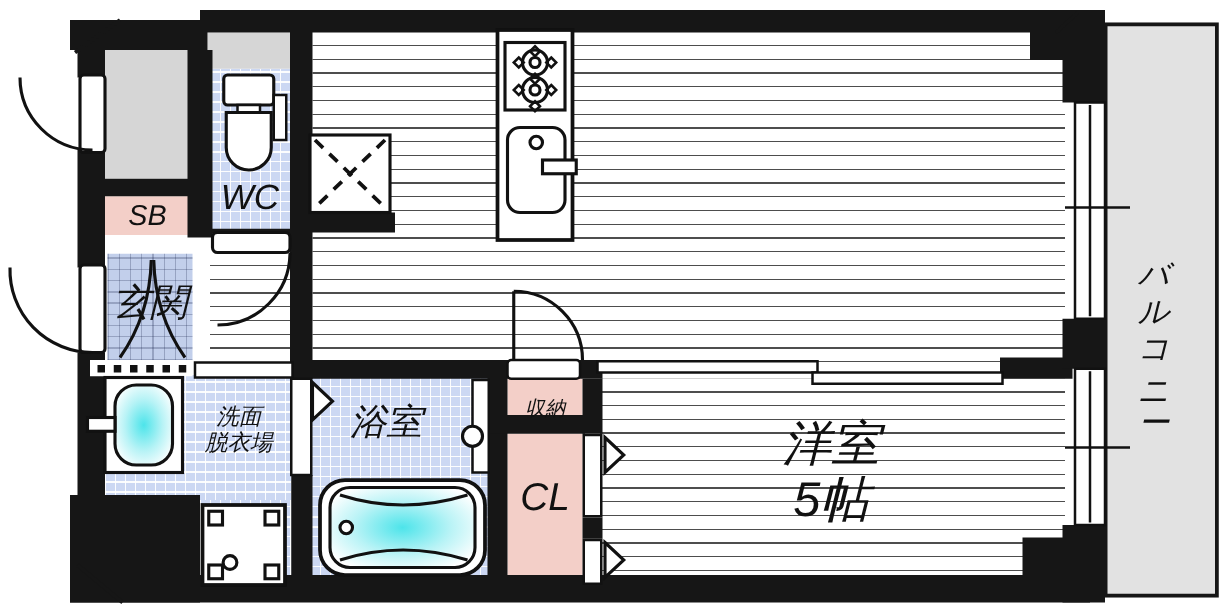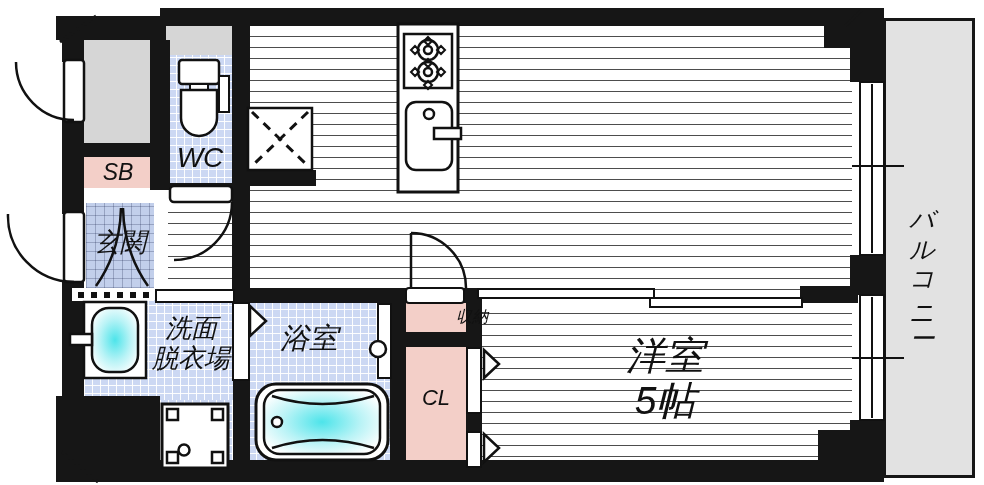--- a/index.html
+++ b/index.html
@@ -71,34 +71,34 @@
   <div class="w" style="left:824px;top:8px;width:60px;height:40px;"></div>
   <div class="w" style="left:850px;top:255px;width:34px;height:40px;"></div>
   <div class="w" style="left:850px;top:420px;width:34px;height:62px;"></div>
 
   <div class="lbl" style="left:84px;top:156px;width:68px;height:32px;font-size:23px;">
     <span>SB</span>
     </div>
   <div class="lbl" style="left:168px;top:136px;width:64px;height:44px;font-size:28px;">
     <span>WC</span>
     </div>
-  <div class="lbl" style="left:86px;top:218px;width:68px;height:50px;font-size:26px;">
+  <div class="lbl" style="left:86px;top:218px;width:68px;height:50px;font-size:30px;">
     <span>玄関</span>
     </div>
-  <div class="lbl col" style="left:144px;top:308px;width:94px;height:72px;font-size:26px;">
+  <div class="lbl col" style="left:144px;top:308px;width:94px;height:72px;font-size:18px;">
     <span>洗面</span>
     <span>脱衣場</span>
     </div>
   <div class="lbl" style="left:254px;top:316px;width:110px;height:46px;font-size:29px;">
     <span>浴室</span>
     </div>
-  <div class="lbl" style="left:406px;top:303px;width:60px;height:29px;font-size:16px;margin-left:36px;">
+  <div class="lbl" style="left:406px;top:314px;width:60px;height:29px;font-size:16px;">
     <span>収納</span>
     </div>
-  <div class="lbl" style="left:406px;top:376px;width:60px;height:44px;font-size:22px;">
+  <div class="lbl" style="left:406px;top:376px;width:60px;height:44px;font-size:31px;">
     <span>CL</span>
     </div>
   <div class="lbl col" style="left:530px;top:88px;width:250px;height:115px;font-size:42px;">
     </div>
   <div class="lbl col" style="left:545px;top:320px;width:240px;height:118px;font-size:39px;">
     <span>洋室</span>
     <span>5帖</span>
     </div>
   <div class="lbl" style="left:896px;top:145px;width:52px;height:230px;font-size:25px;writing-mode:vertical-rl;letter-spacing:5px;">
     <span>バルコニー</span>

